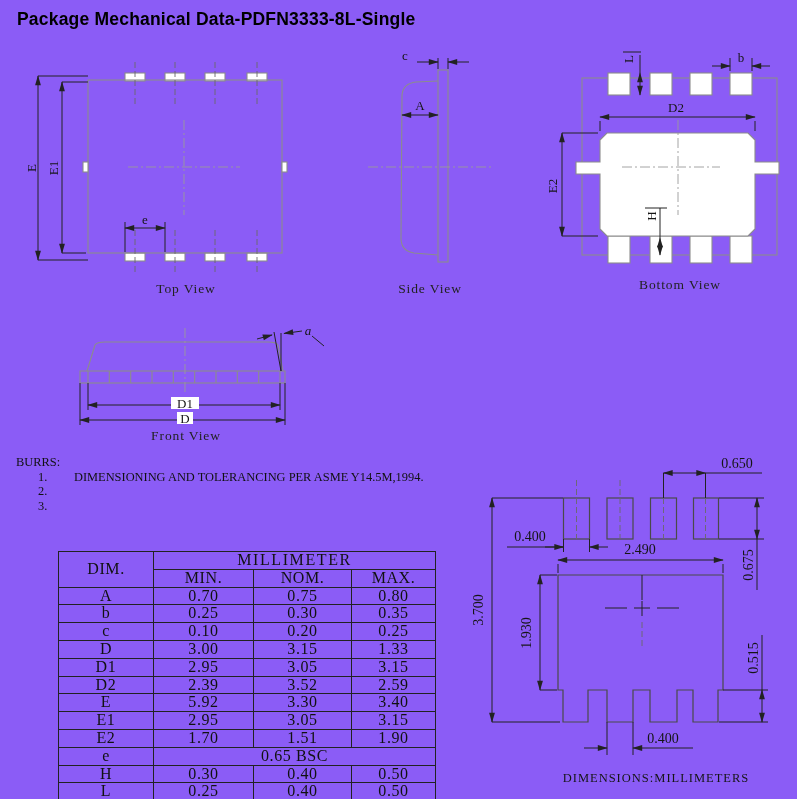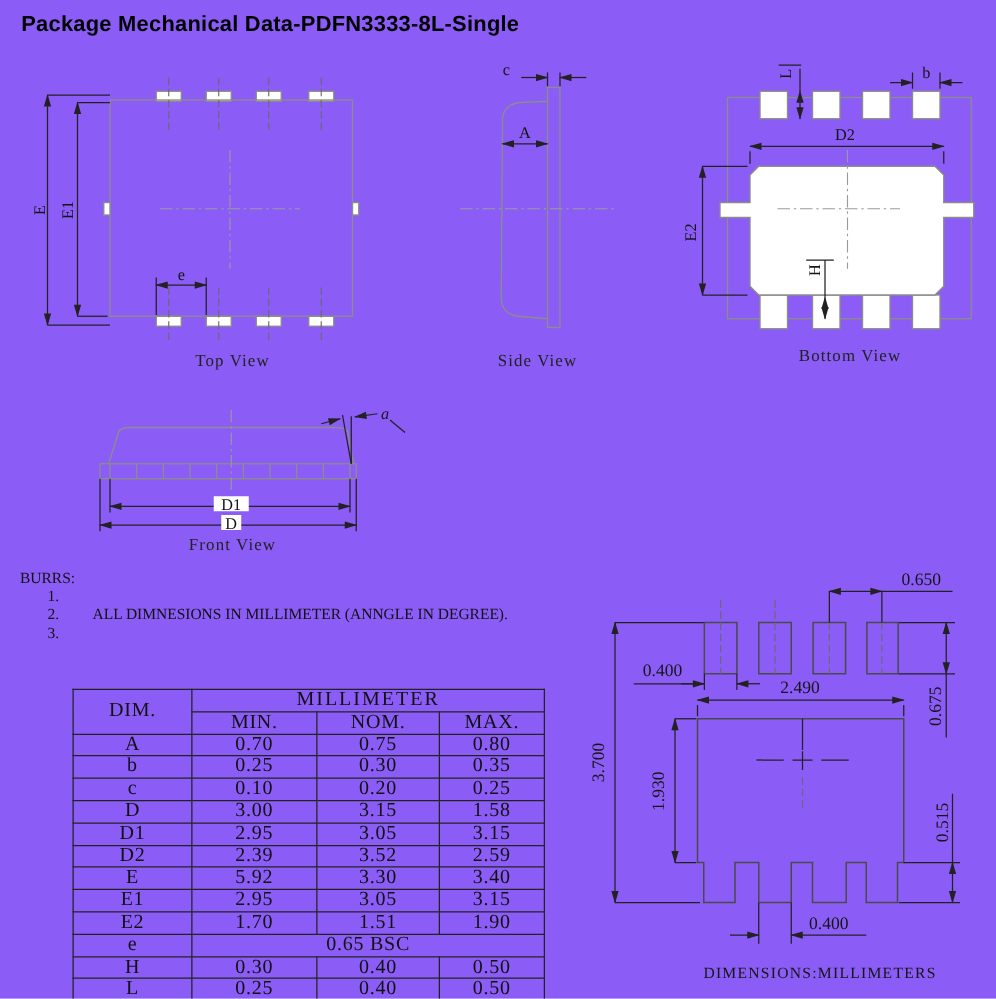--- a/index.html
+++ b/index.html
@@ -225,24 +225,24 @@
     <rect x="127" y="94" width="16" height="12" fill="#fff"></rect>
     <text class="t13" x="135" y="105" text-anchor="middle">D</text>
     <text class="vlabel" x="136" y="122" text-anchor="middle">Front View</text>
   </svg>
 
   <div class="notes">
     <div>BURRS:</div>
     <div>
         <div class="note-item">
           <span class="note-num">1.</span>
+          <span class="note-text">DIMENSIONING AND TOLERANCING PER ASME Y14.5M,1994.</span>
         </div>
         <div class="note-item">
           <span class="note-num">2.</span>
-          <span class="note-text">ALL DIMNESIONS IN MILLIMETER (ANNGLE IN DEGREE).</span>
         </div>
         <div class="note-item">
           <span class="note-num">3.</span>
         </div>
       </div>
   </div>
 
   <table class="dim-table">
     <colgroup>
         <col style="width:95px">
@@ -277,21 +277,21 @@
         <tr>
           <td>c</td>
           <td>0.10</td>
           <td>0.20</td>
           <td>0.25</td>
         </tr>
         <tr>
           <td>D</td>
           <td>3.00</td>
           <td>3.15</td>
-          <td>1.58</td>
+          <td>1.33</td>
         </tr>
         <tr>
           <td>D1</td>
           <td>2.95</td>
           <td>3.05</td>
           <td>3.15</td>
         </tr>
         <tr>
           <td>D2</td>
           <td>2.39</td>

